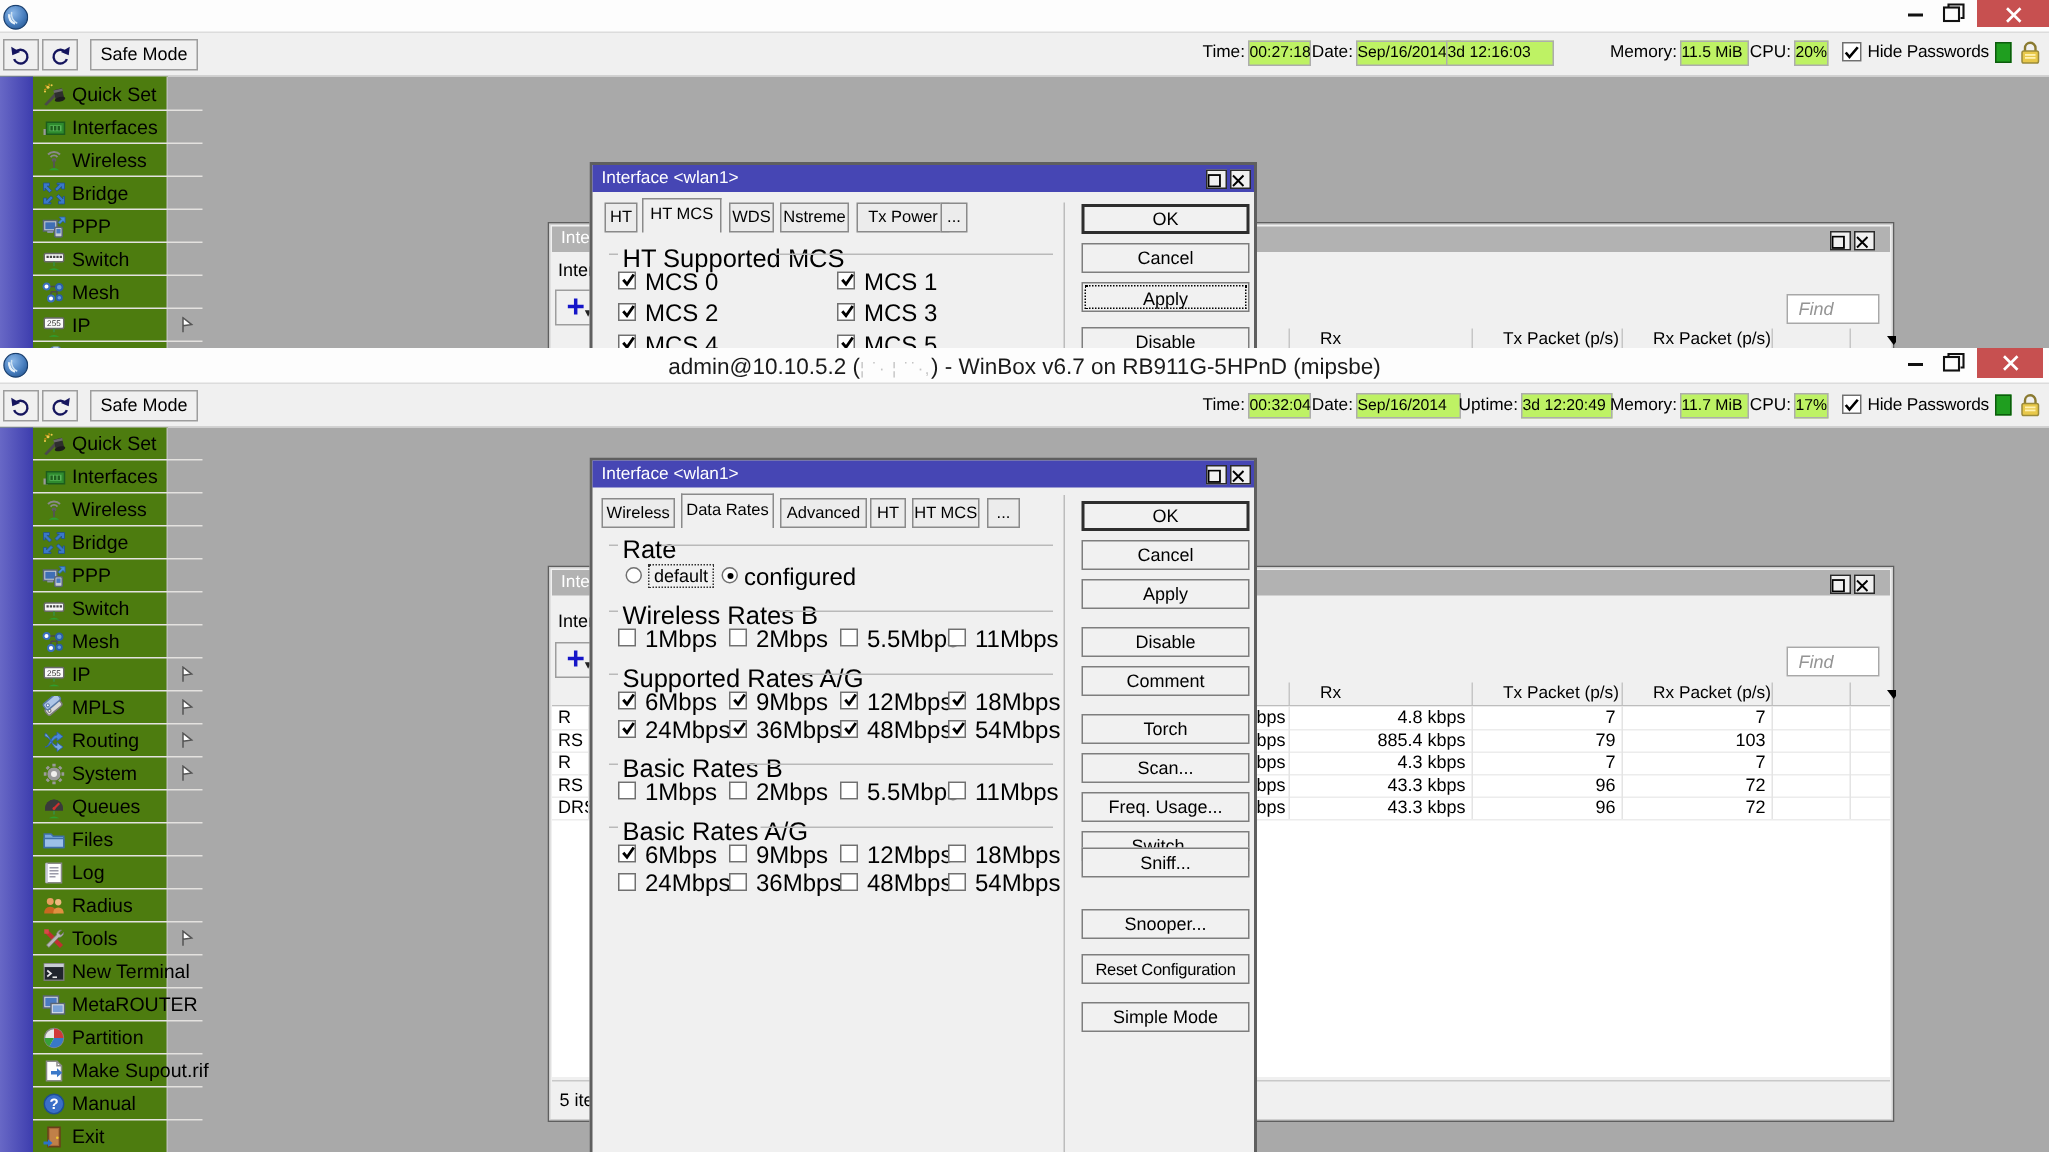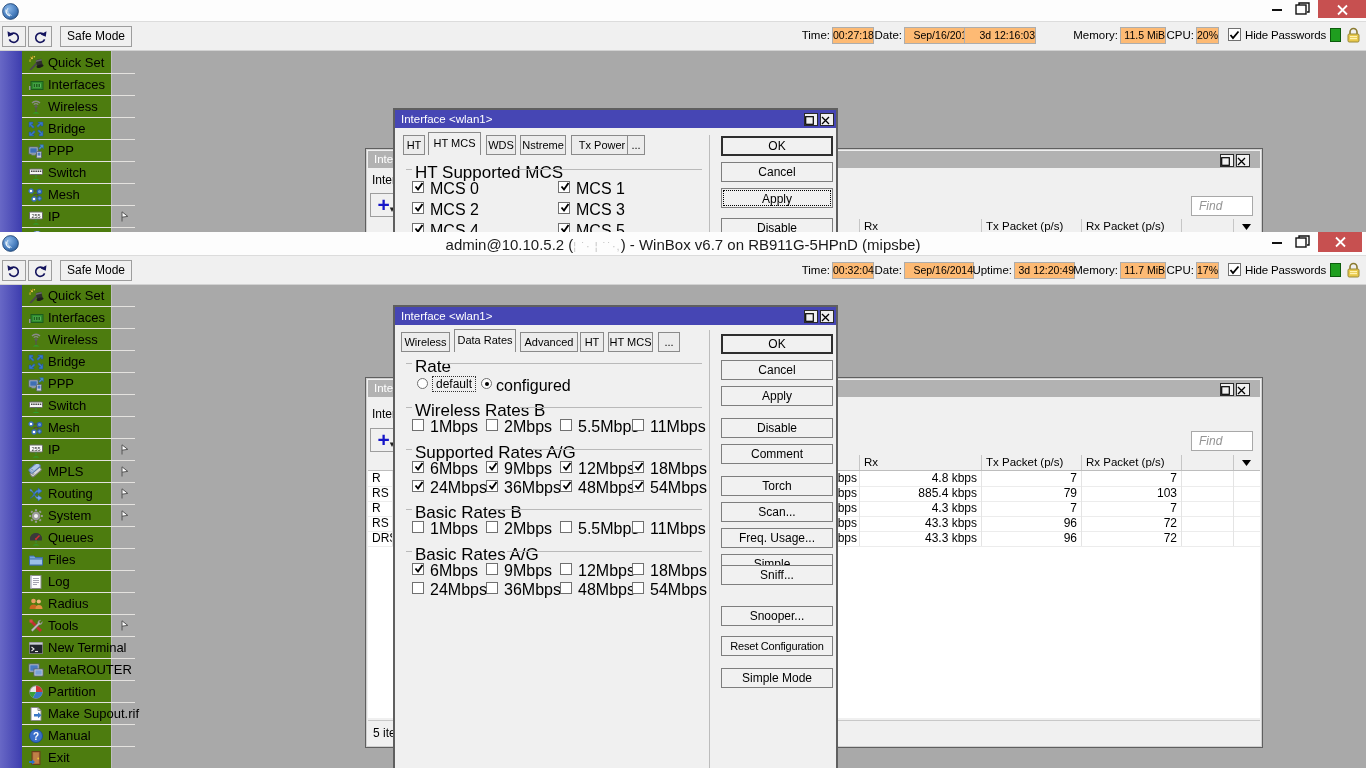--- a/index.html
+++ b/index.html
@@ -3,21 +3,21 @@
 html,body{width:1366px;height:768px;overflow:hidden;background:#a9a9a9;font-family:"Liberation Sans",sans-serif}
 .abs{position:absolute}
 .win{position:absolute;left:0;width:1366px;overflow:hidden;background:#a9a9a9}
 .tbar{position:absolute;left:0;width:1366px;background:#fdfdfd;border-bottom:1px solid #dcdcdc}
 .ttext{position:absolute;width:100%;text-align:center;font-size:15px;color:#1a1a1a;white-space:pre}
 .redact{color:#c4c4c4;letter-spacing:1px;font-size:11px}
 .closebtn{position:absolute;background:#c75050}
 .toolbar{position:absolute;left:0;width:1366px;background:#f0f0f0;border-bottom:1px solid #d2d2d2}
 .tbtn{position:absolute;background:#f0f0f0;border:1px solid #9d9d9d;text-align:center;font-size:12px;color:#000}
 .statlbl{position:absolute;font-size:11.5px;color:#000;line-height:17px;text-align:right}
-.statbox{position:absolute;height:17px;background:#fdba74;border:1px solid #adadad;font-size:10.5px;color:#000;text-align:right;line-height:15px;white-space:pre}
+.statbox{position:absolute;height:17px;background:#bef264;border:1px solid #adadad;font-size:10.5px;color:#000;text-align:left;line-height:15px;white-space:pre}
 .side{position:absolute;left:0;width:112px;background:#4d7c0f;border-right:1px solid #bdbdbd}
 .bluestrip{position:absolute;left:0;top:0;width:22px;height:100%;background:linear-gradient(90deg,#6868c6,#3d3dae)}
 .mi{position:absolute;left:22px;width:113px;height:22px;border-bottom:1px solid #e4e2df;font-size:13px;color:#000}
 .mi span{position:absolute;left:26px;top:3px;white-space:nowrap}
 .mi svg.ic{position:absolute;left:6px;top:3px}
 .mi svg.arr{position:absolute;left:99px;top:5px}
 .bgwin{position:absolute;background:#f0f0f0;border:1px solid #5f5f5f;box-shadow:0 0 0 1px #cfcfcf inset}
 .bgtitle{position:absolute;left:2px;top:2px;right:2px;height:17px;background:#b2b2b2;color:#fff;font-size:11.5px;line-height:17px;padding-left:6px}
 .smwbtn{position:absolute;width:14px;height:13px;background:#f0f0f0;border:1px solid #2a2a2a}
 .dlg{position:absolute;background:#f0f0f0;border:2px solid #5f5f5f}
@@ -27,21 +27,21 @@
 .btn{position:absolute;left:326px;width:112px;height:20px;background:#f1f1f1;border:1px solid #7e7e7e;font-size:12px;color:#000;text-align:center;line-height:18px}
 .btn.def{border:2px solid #2e2e2e;line-height:16px}
 .grp{position:absolute;font-size:17px;color:#000;white-space:pre}
 .gline{position:absolute;height:1px;background:#b9b9b9}
 .cb{position:absolute;width:12px;height:12px;background:#fff;border:1px solid #707070}
 .cblbl{position:absolute;font-size:16px;color:#000;white-space:pre}
 .radio{position:absolute;width:11px;height:11px;background:#fff;border:1px solid #707070;border-radius:50%}
 .radio.on::after{content:"";position:absolute;left:2.5px;top:2.5px;width:4px;height:4px;background:#000;border-radius:50%}
 .vsep{position:absolute;width:1px;background:#bcbcbc}
 .hdrrow{position:absolute;background:#f0f0f0;border-bottom:1px solid #bdbdbd}
-.hcell{position:absolute;font-size:11.5px;color:#000;line-height:15px;border-left:1px solid #c6c6c6;padding-left:4px;height:100%;white-space:pre;overflow:hidden}
+.hcell{position:absolute;font-size:11.5px;color:#000;line-height:15px;border-left:1px solid #c6c6c6;padding-left:20px;height:100%;white-space:pre;overflow:hidden}
 .trow{position:absolute;font-size:12px;color:#000;height:15px;line-height:15px}
 .tcell{position:absolute;text-align:right;white-space:pre}
 .flagcell{position:absolute;font-size:12px;color:#000;line-height:15px;left:4px}
 .rowline{position:absolute;height:1px;background:#ececec}
 .colline{position:absolute;width:1px;background:#e4e4e4}
 svg{display:inline-block;vertical-align:top}
 .closebtn svg{display:block;margin:4px auto 0}
 </style></head>
 <body>
 <div class="win" style="top:0;height:232px">
@@ -747,18 +747,18 @@
 <div class="cb" style="left:237px;top:275px"></div>
 <div class="cblbl" style="left:255px;top:274px">54Mbps</div>
 <div class="btn def" style="top:27px">OK</div>
 <div class="btn" style="top:53px">Cancel</div>
 <div class="btn" style="top:79px">Apply</div>
 <div class="btn" style="top:111px">Disable</div>
 <div class="btn" style="top:137px">Comment</div>
 <div class="btn" style="top:169px">Torch</div>
 <div class="btn" style="top:195px">Scan...</div>
 <div class="btn" style="top:221px">Freq. Usage...</div>
-<div class="btn" style="top:247px">Simple...</div>
+<div class="btn" style="top:247px">Switch...</div>
 <div class="btn" style="top:258px">Sniff...</div>
 <div class="btn" style="top:299px">Snooper...</div>
 <div class="btn" style="top:329px"><span style="font-size:11px;letter-spacing:-0.2px">Reset Configuration</span></div>
 <div class="btn" style="top:361px">Simple Mode</div>
 </div>
 </div>
 </body></html>

